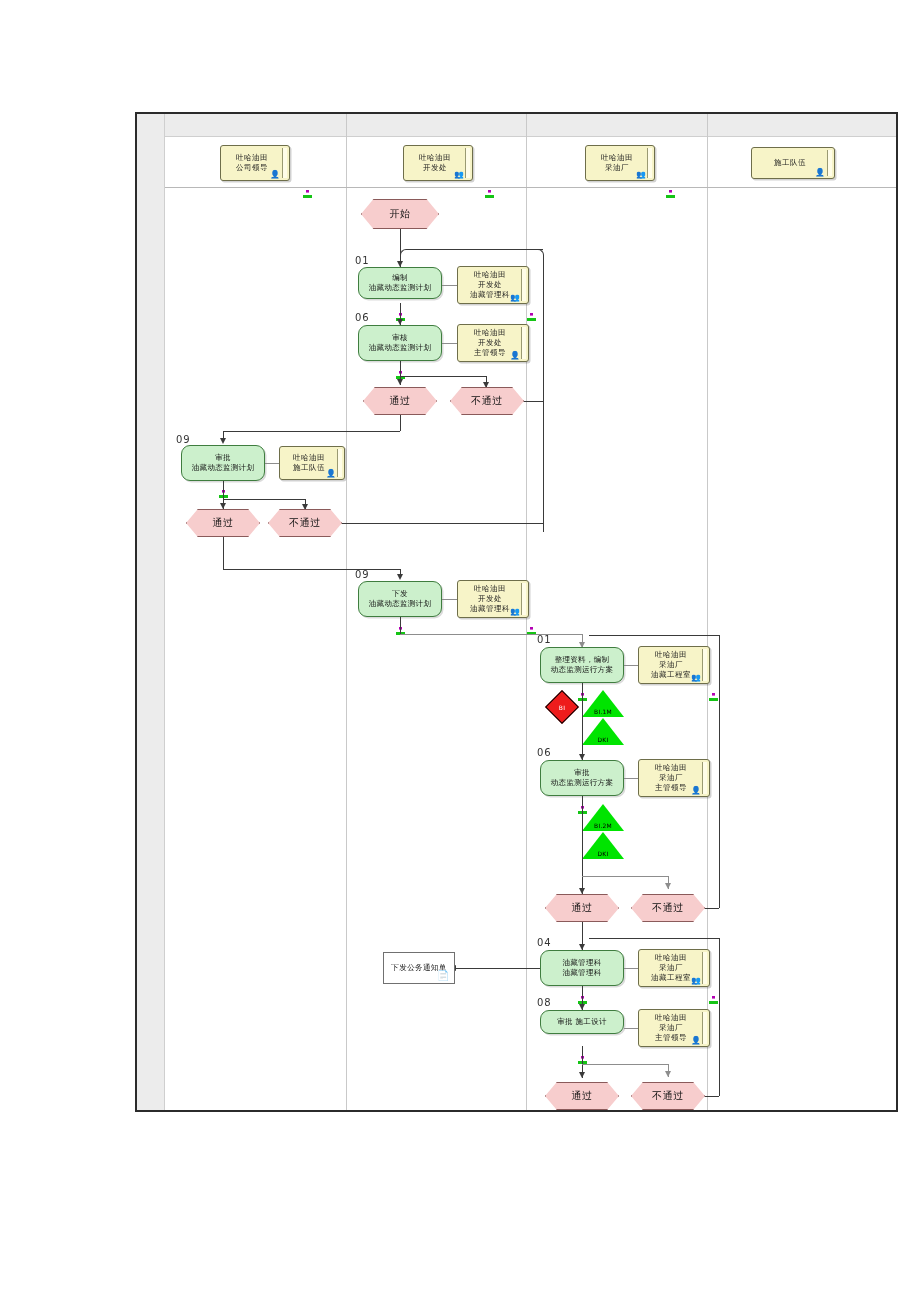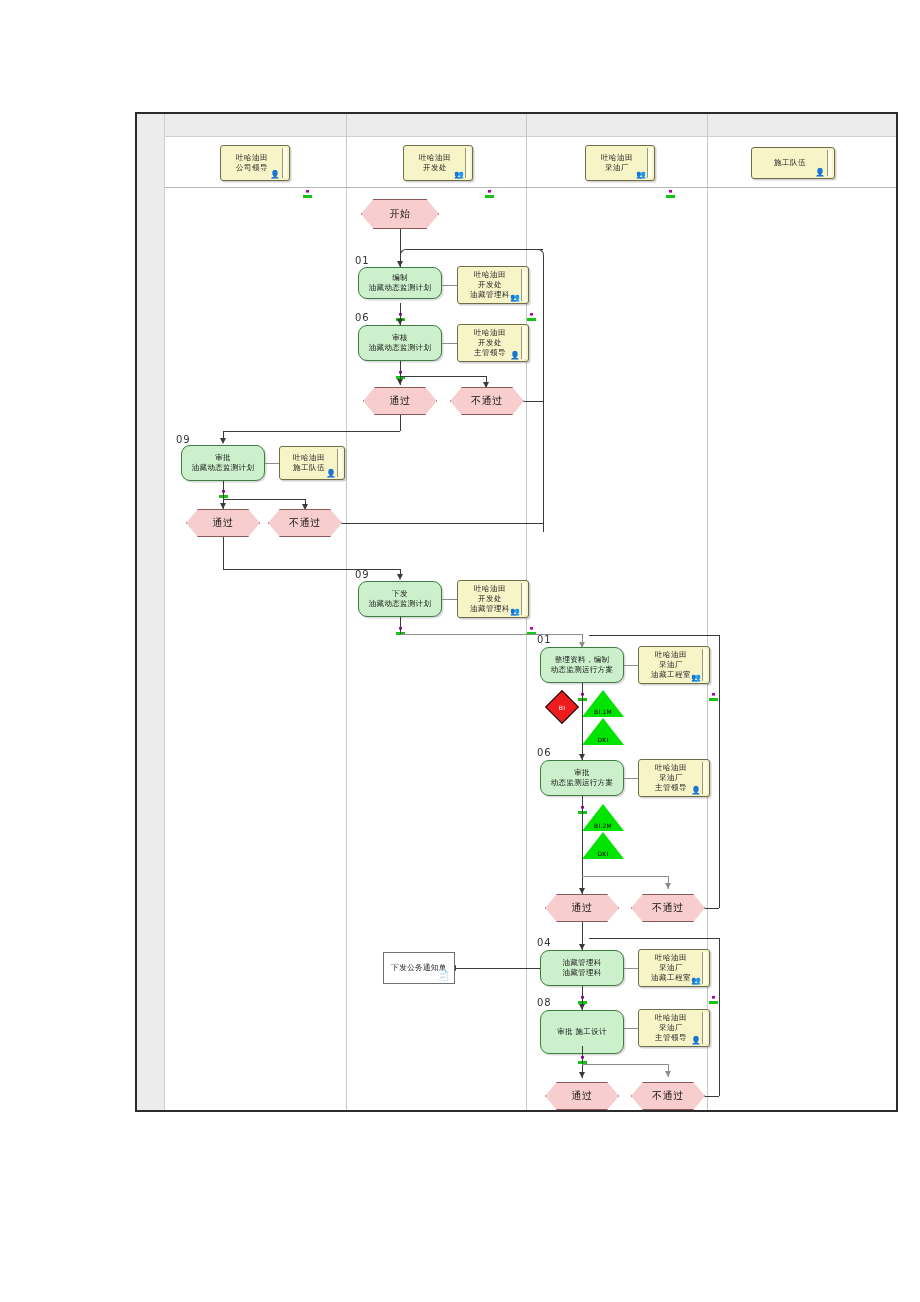--- a/index.html
+++ b/index.html
@@ -497,21 +497,21 @@
     <div class="arw left" style="left:313px;top:850.5px;"></div>
     <div class="docbox" style="left:246px;top:838px;width:72px;height:32px;">
       <span>下发公务通知单</span>
       <span class="doc-ico">📄</span>
     </div>
 
     <div class="ln v" style="left:445px;top:872px;height:24px;"></div>
     <div class="arw" style="left:441.5px;top:890px;"></div>
 
     <div class="stepno" style="left:400px;top:883px;">08</div>
-    <div class="activity" style="left:403px;top:896px;width:84px;height:44px;">
+    <div class="activity" style="left:403px;top:896px;width:84px;height:24px;">
       <div>
         <div>审批  施工设计</div>
       </div>
     </div>
     <div class="ln h g" style="left:487px;top:914px;width:14px;"></div>
     <div class="role-box" style="left:501px;top:895px;width:72px;height:38px;">
       <div class="rb-text">
         <div>吐哈油田</div>
         <div>采油厂</div>
         <div>主管领导</div>

